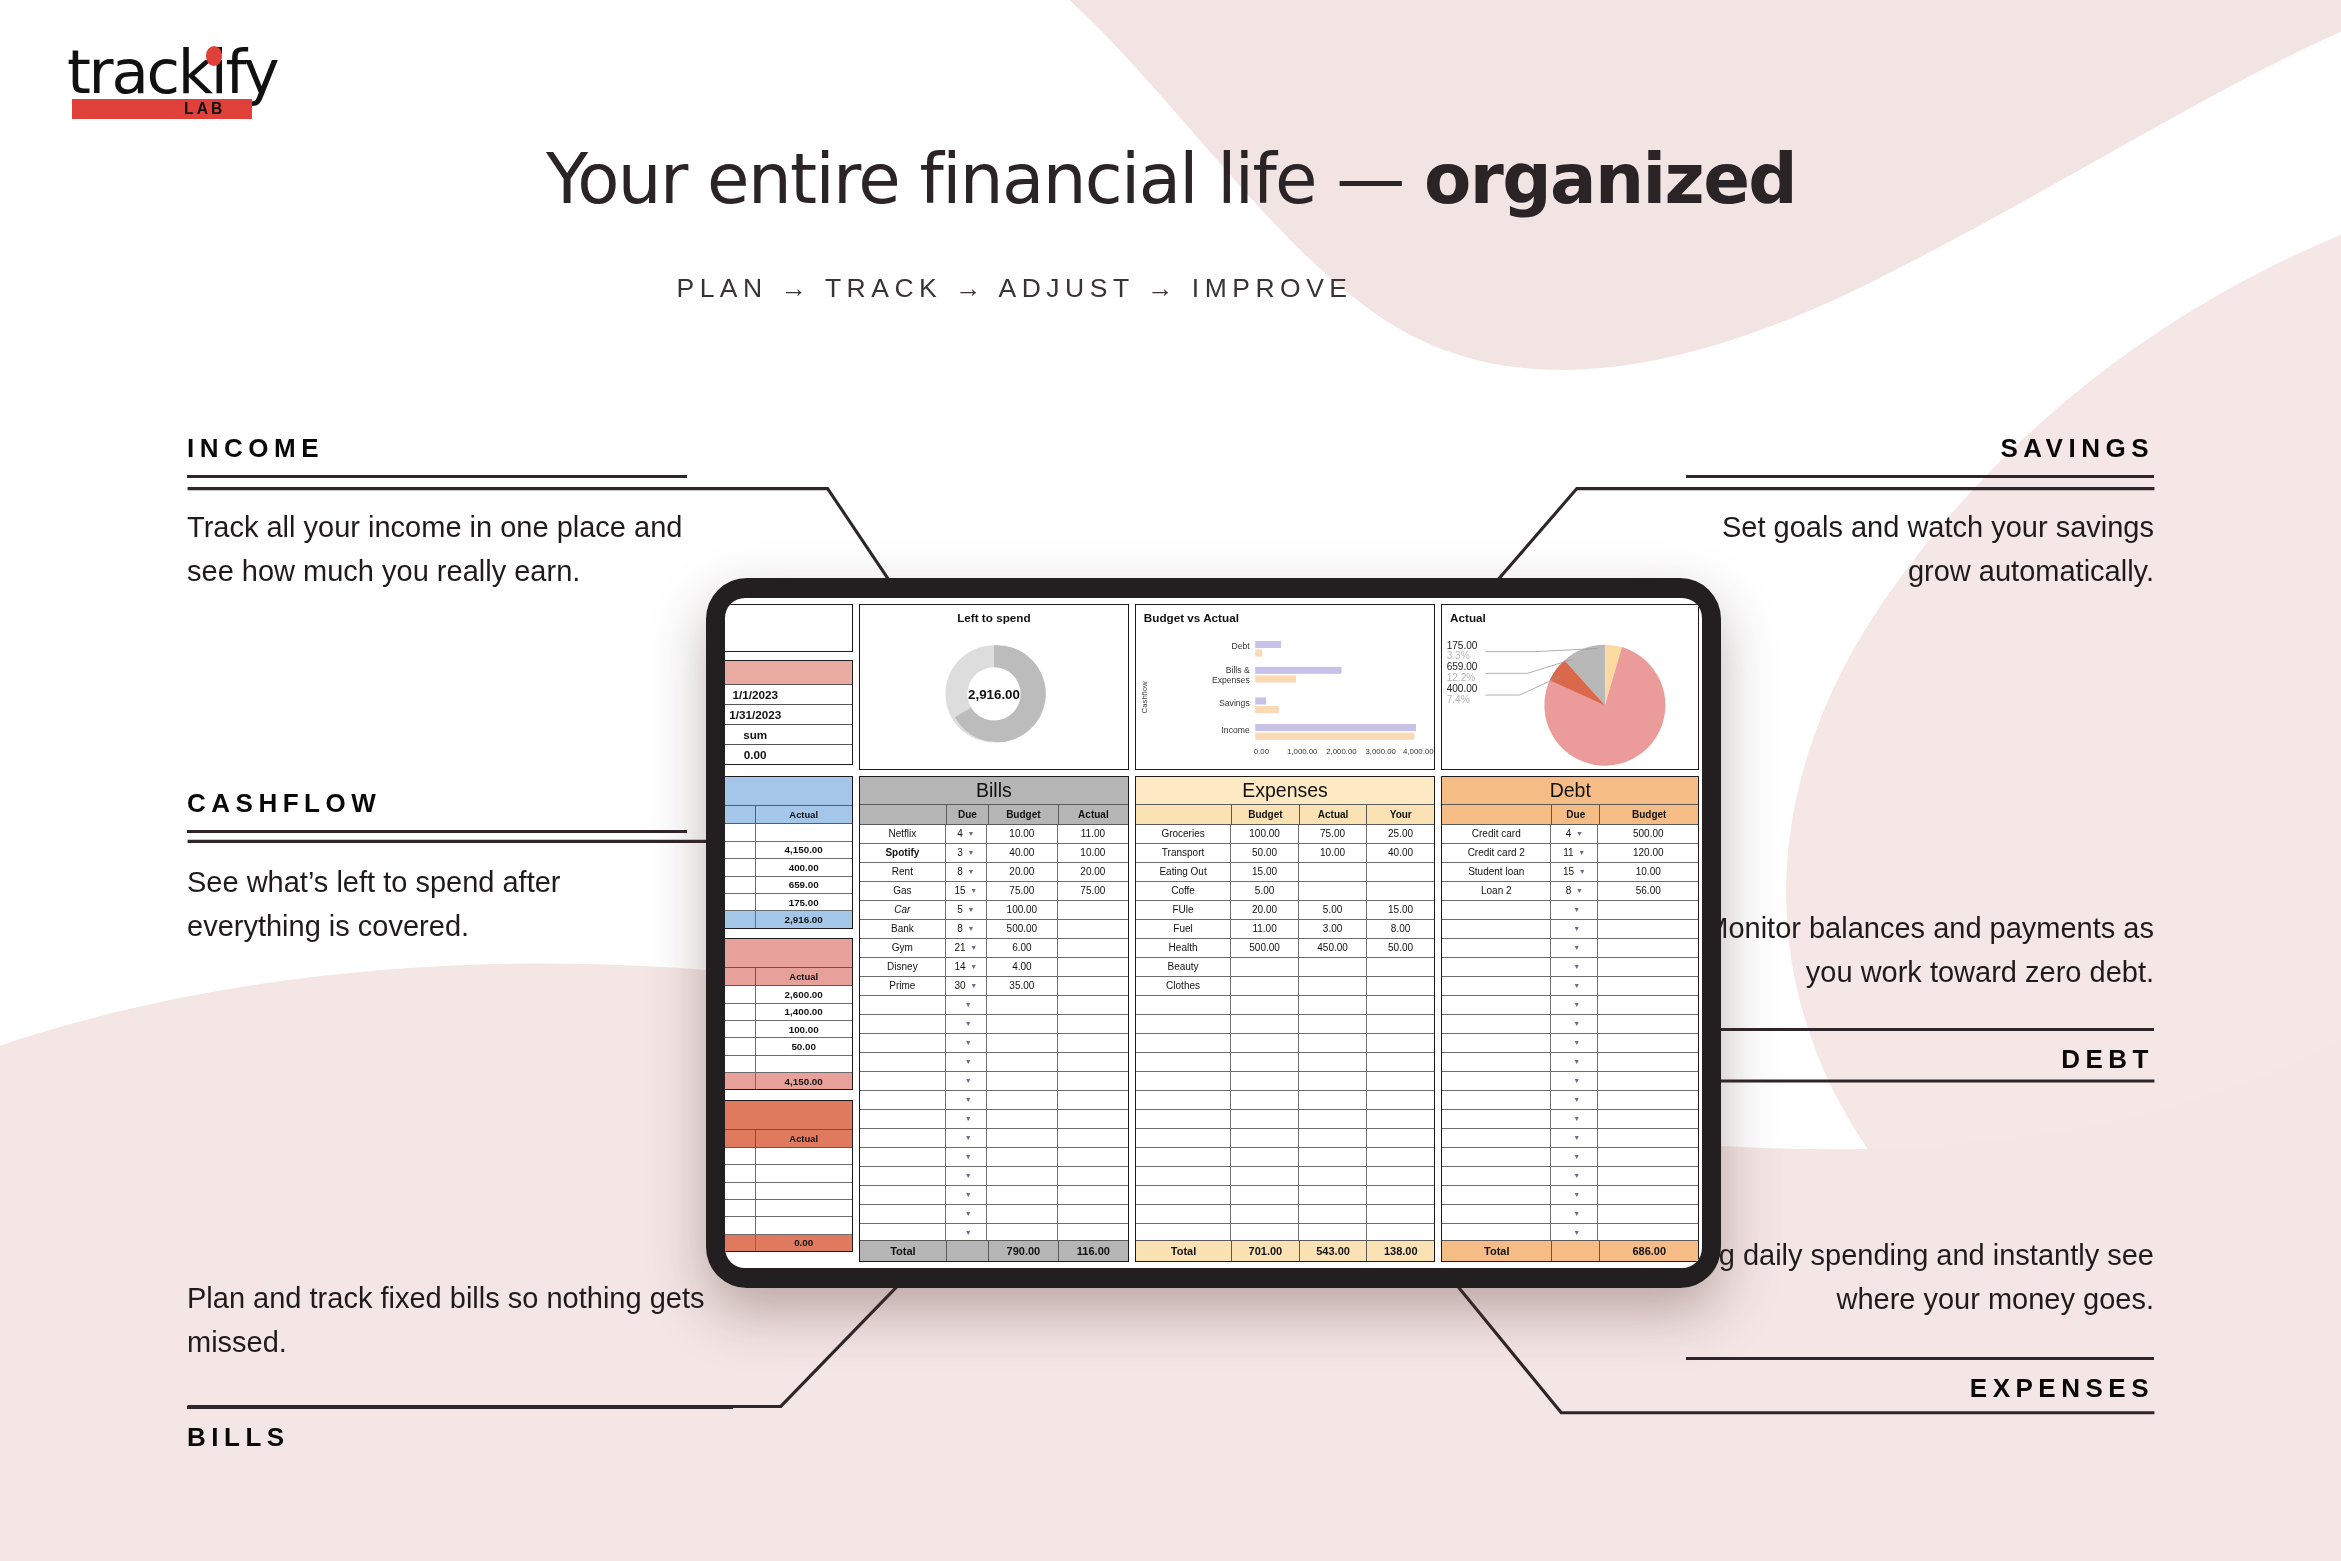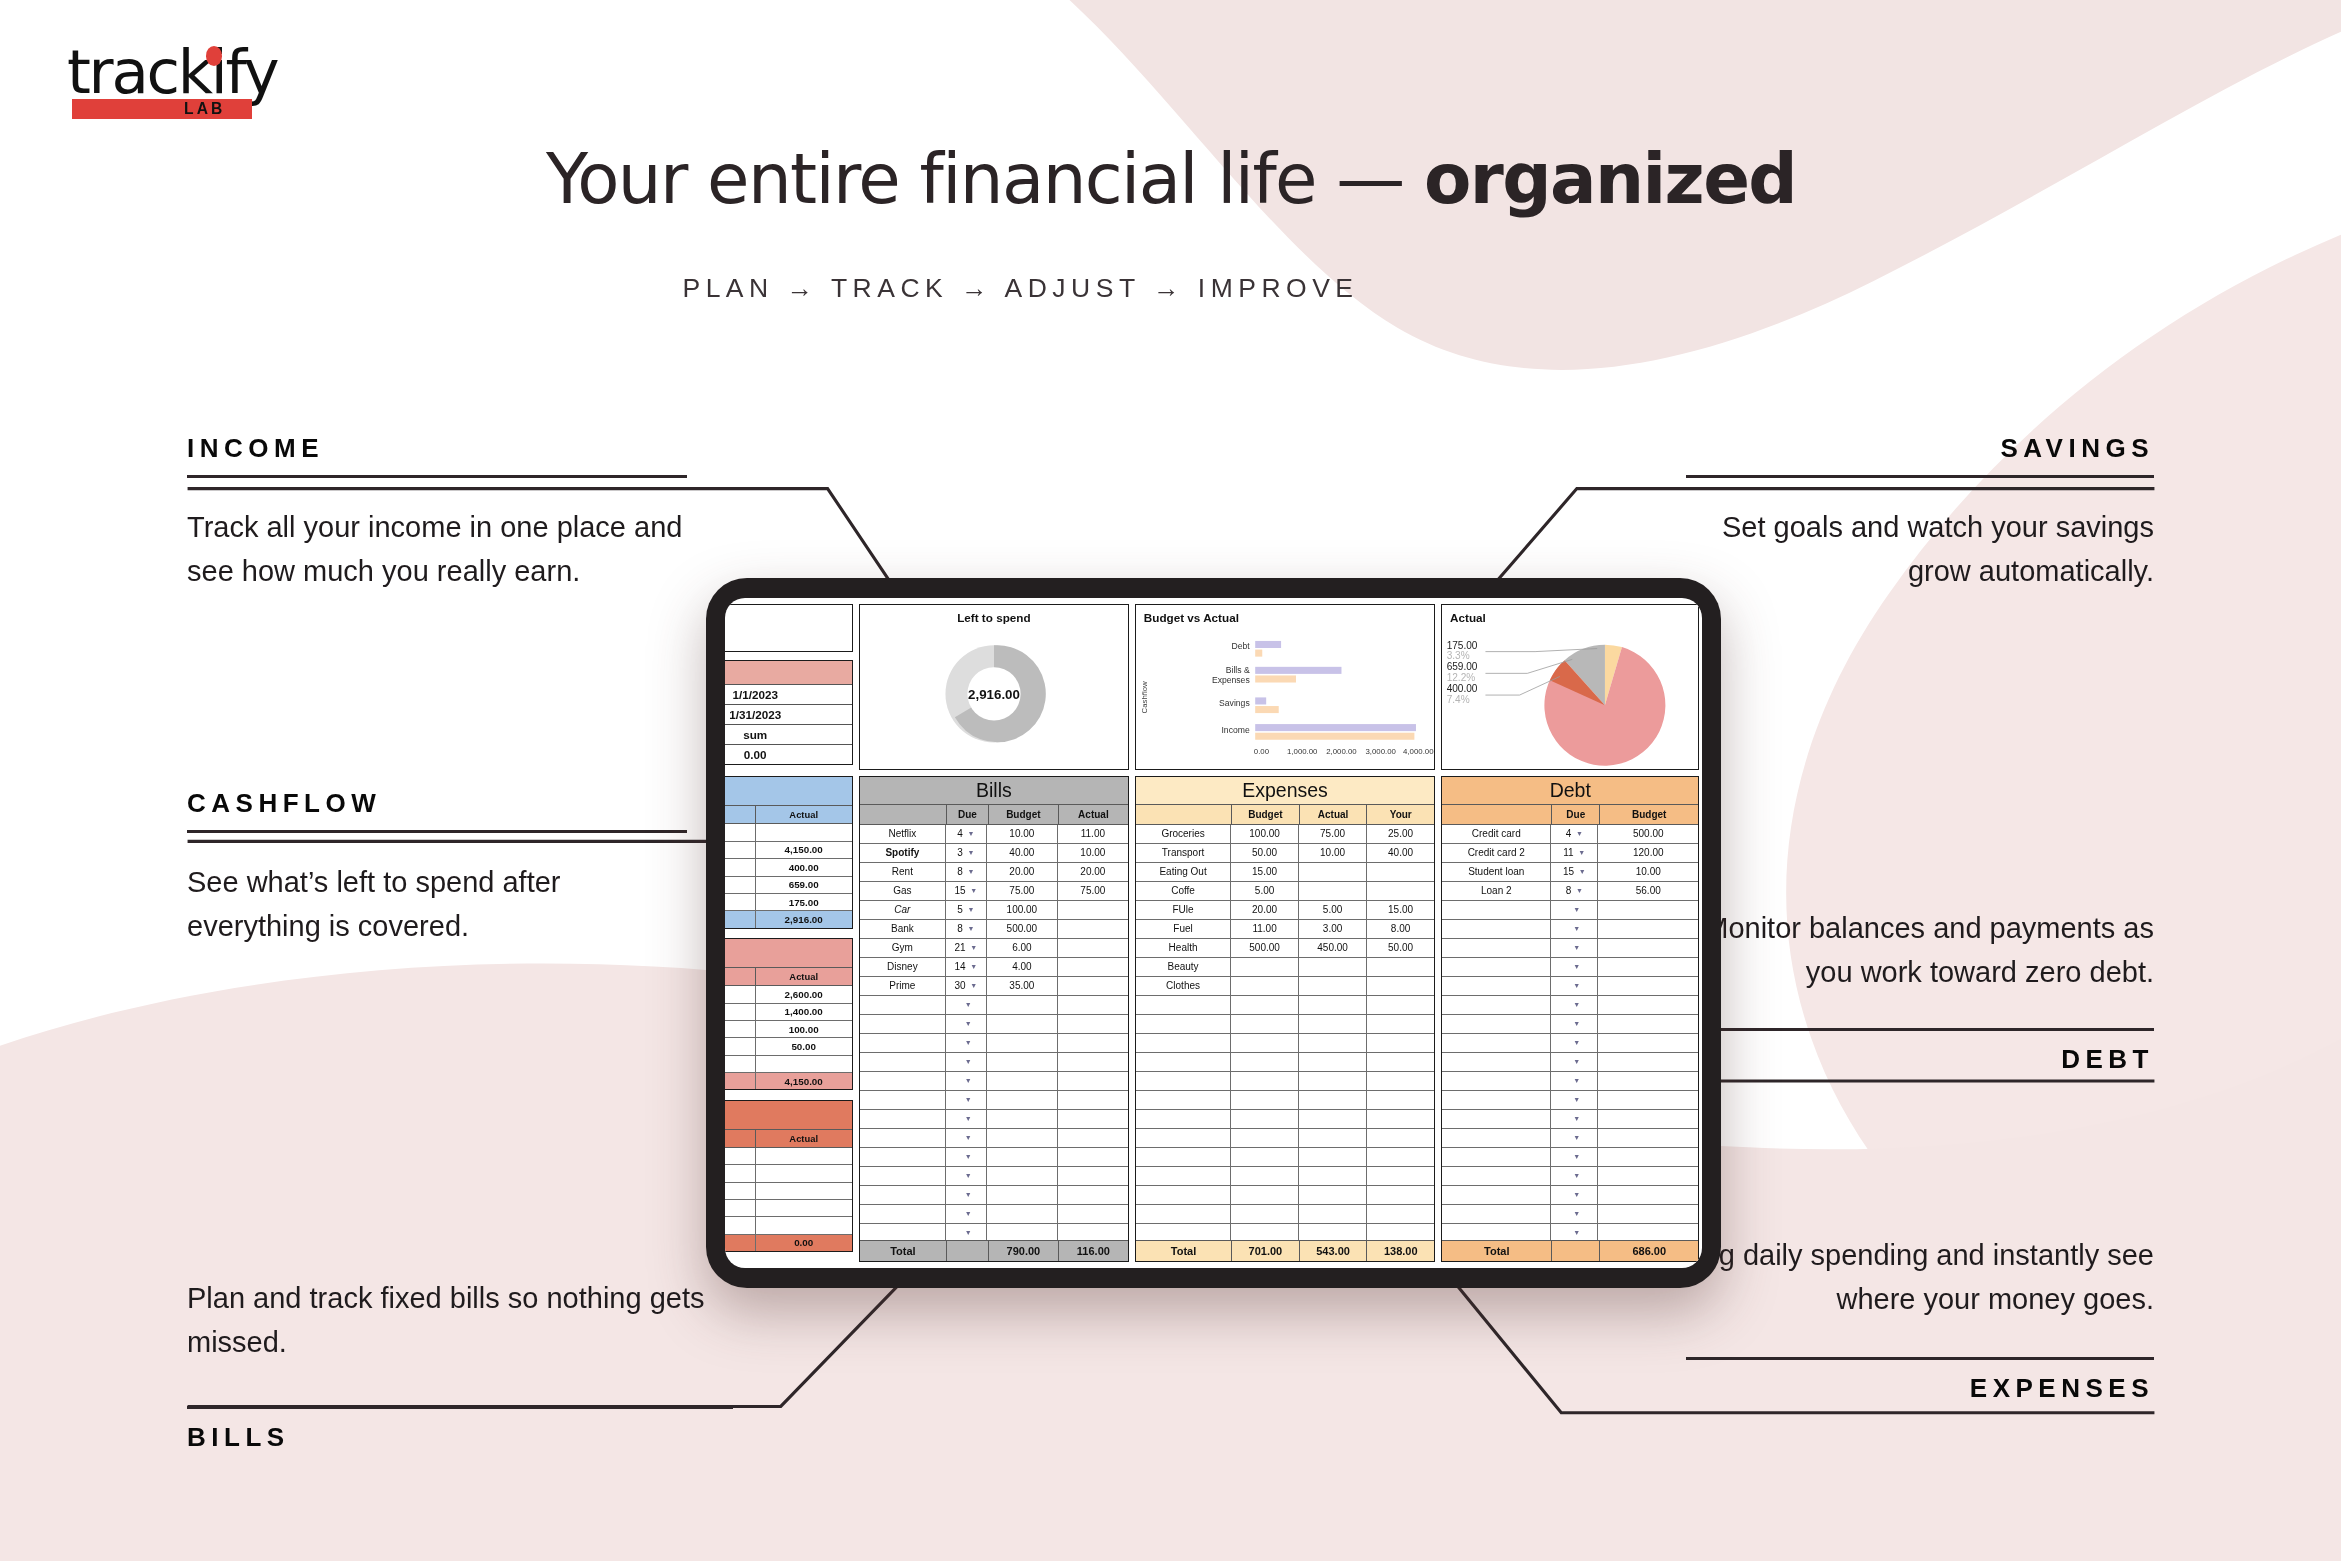--- a/index.html
+++ b/index.html
@@ -32,21 +32,21 @@
 
   
   #headline{
     position:absolute;top:139px;left:0;width:2342px;text-align:center;z-index:5;
     font-family:"DejaVu Sans", sans-serif;
     font-size:69px;font-weight:700;color:#2b2426;letter-spacing:-1.6px;
   }
   #headline .thin{font-weight:400;}
   #subhead{
     position:absolute;top:273px;left:0;width:2029px;text-align:center;z-index:5;
-    font-size:26.5px;letter-spacing:5.5px;color:#3a3336;font-weight:400;padding-left:6px;
+    font-size:26.5px;letter-spacing:5.5px;color:#3a3336;font-weight:400;
   }
 
   
   .callout{position:absolute;z-index:6;}
   .callout .kicker{
     font-size:26px;font-weight:700;letter-spacing:5.5px;color:#090909;
     font-family:"Liberation Sans",sans-serif;white-space:nowrap;
   }
   .callout .rule{height:3.1px;background:#2e2629;margin-top:11px;}
   .callout .body{

